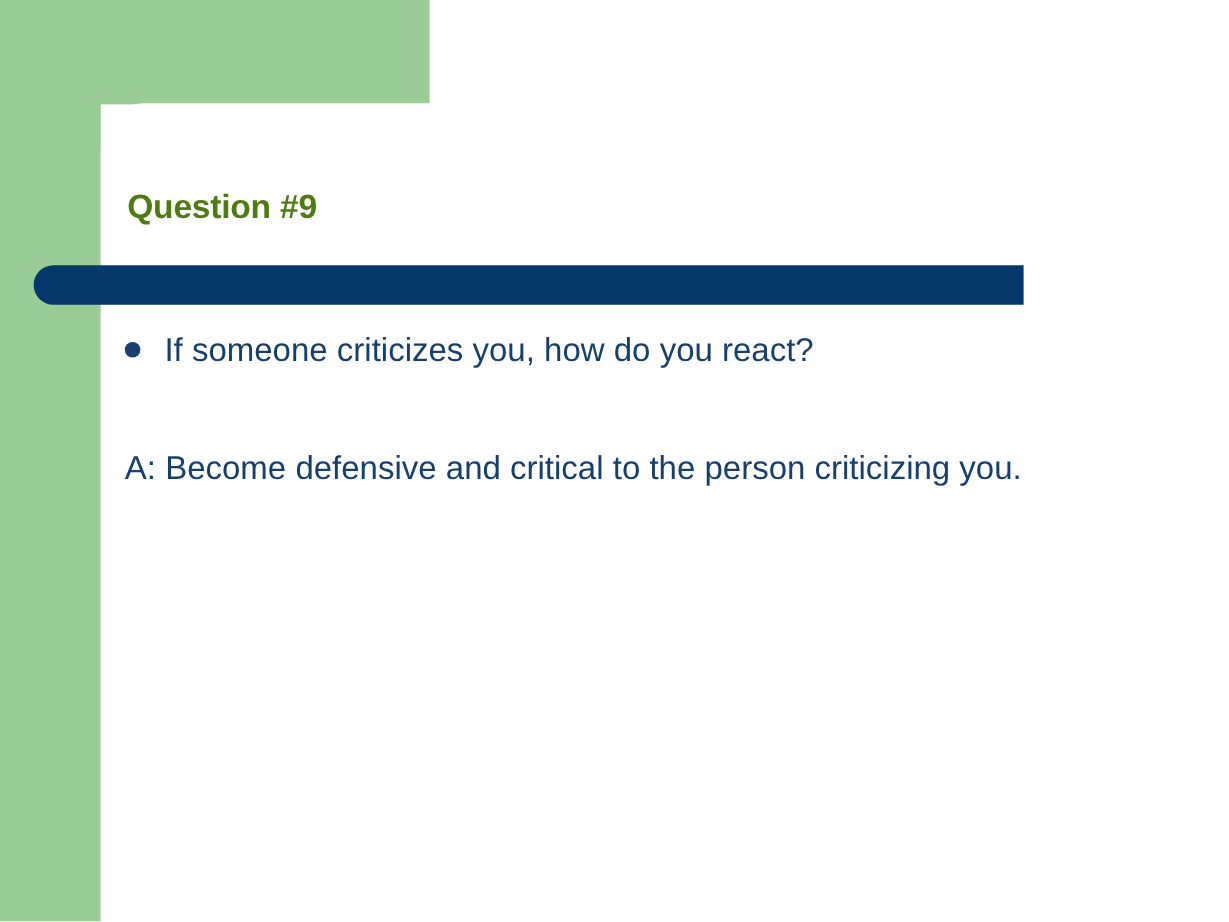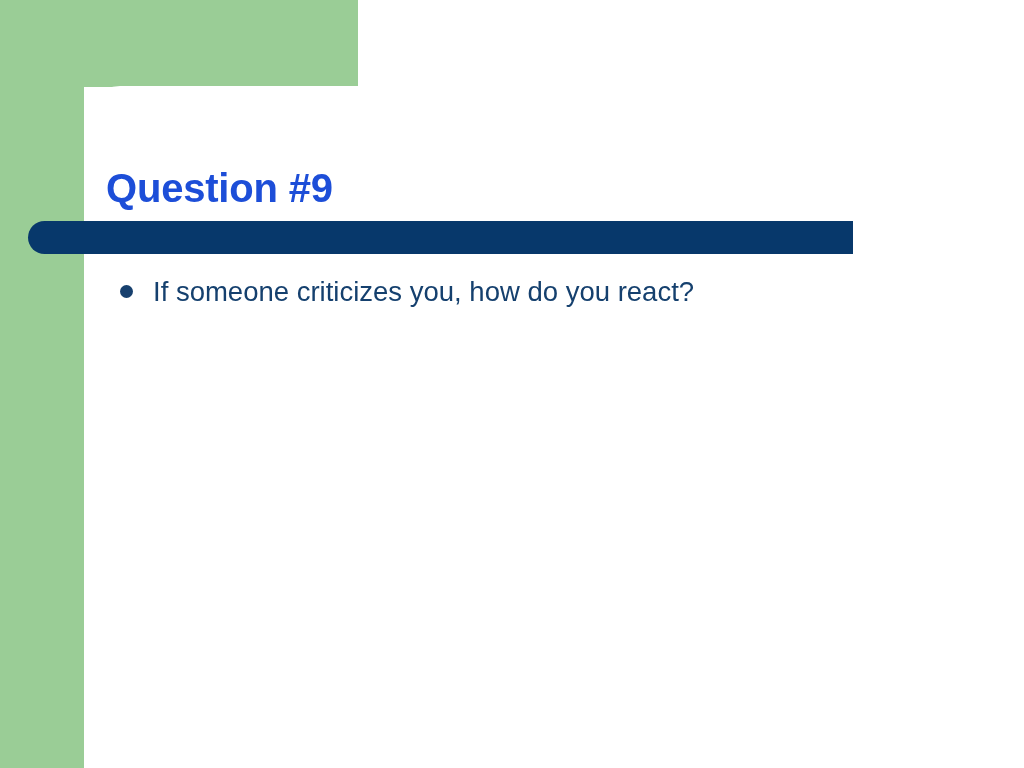--- a/index.html
+++ b/index.html
@@ -55,23 +55,23 @@
     z-index: 2;
   }
 
   
   .title {
     position: absolute;
     left: 106px;
     top: 139px;
     width: 800px;
     z-index: 5;
-    color: #1d4ed8;
+    color: #4d7c0f;
     font-family: "Liberation Sans", sans-serif;
-    font-size: 40px;
+    font-size: 28px;
     font-weight: bold;
     letter-spacing: -0.2px;
     line-height: 1.1;
     white-space: nowrap;
   }
 
   
   .divider-bar {
     position: absolute;
     left: 28px;
@@ -82,21 +82,21 @@
     border-top-left-radius: 17px;
     border-bottom-left-radius: 17px;
     border-top-right-radius: 0;
     border-bottom-right-radius: 0;
     z-index: 6;
   }
 
   
   .body-area {
     position: absolute;
-    left: 120px;
+    left: 104px;
     top: 275px;
     width: 860px;
     z-index: 5;
     color: #15406e;
     font-family: "Liberation Sans", sans-serif;
   }
 
   .bullet-row {
     display: flex;
     align-items: flex-start;
@@ -147,17 +147,18 @@
 
   <div class="divider-bar"></div>
 
   <div class="body-area">
 
     <div class="bullet-row">
       <span class="bullet-dot"></span>
       <span class="bullet-text">If someone criticizes you, how do you react?</span>
     </div>
 
+    <p class="answer">A: Become defensive and critical to the person criticizing you.</p>
 
 
   </div>
 
 </div>
 
 </body></html>

